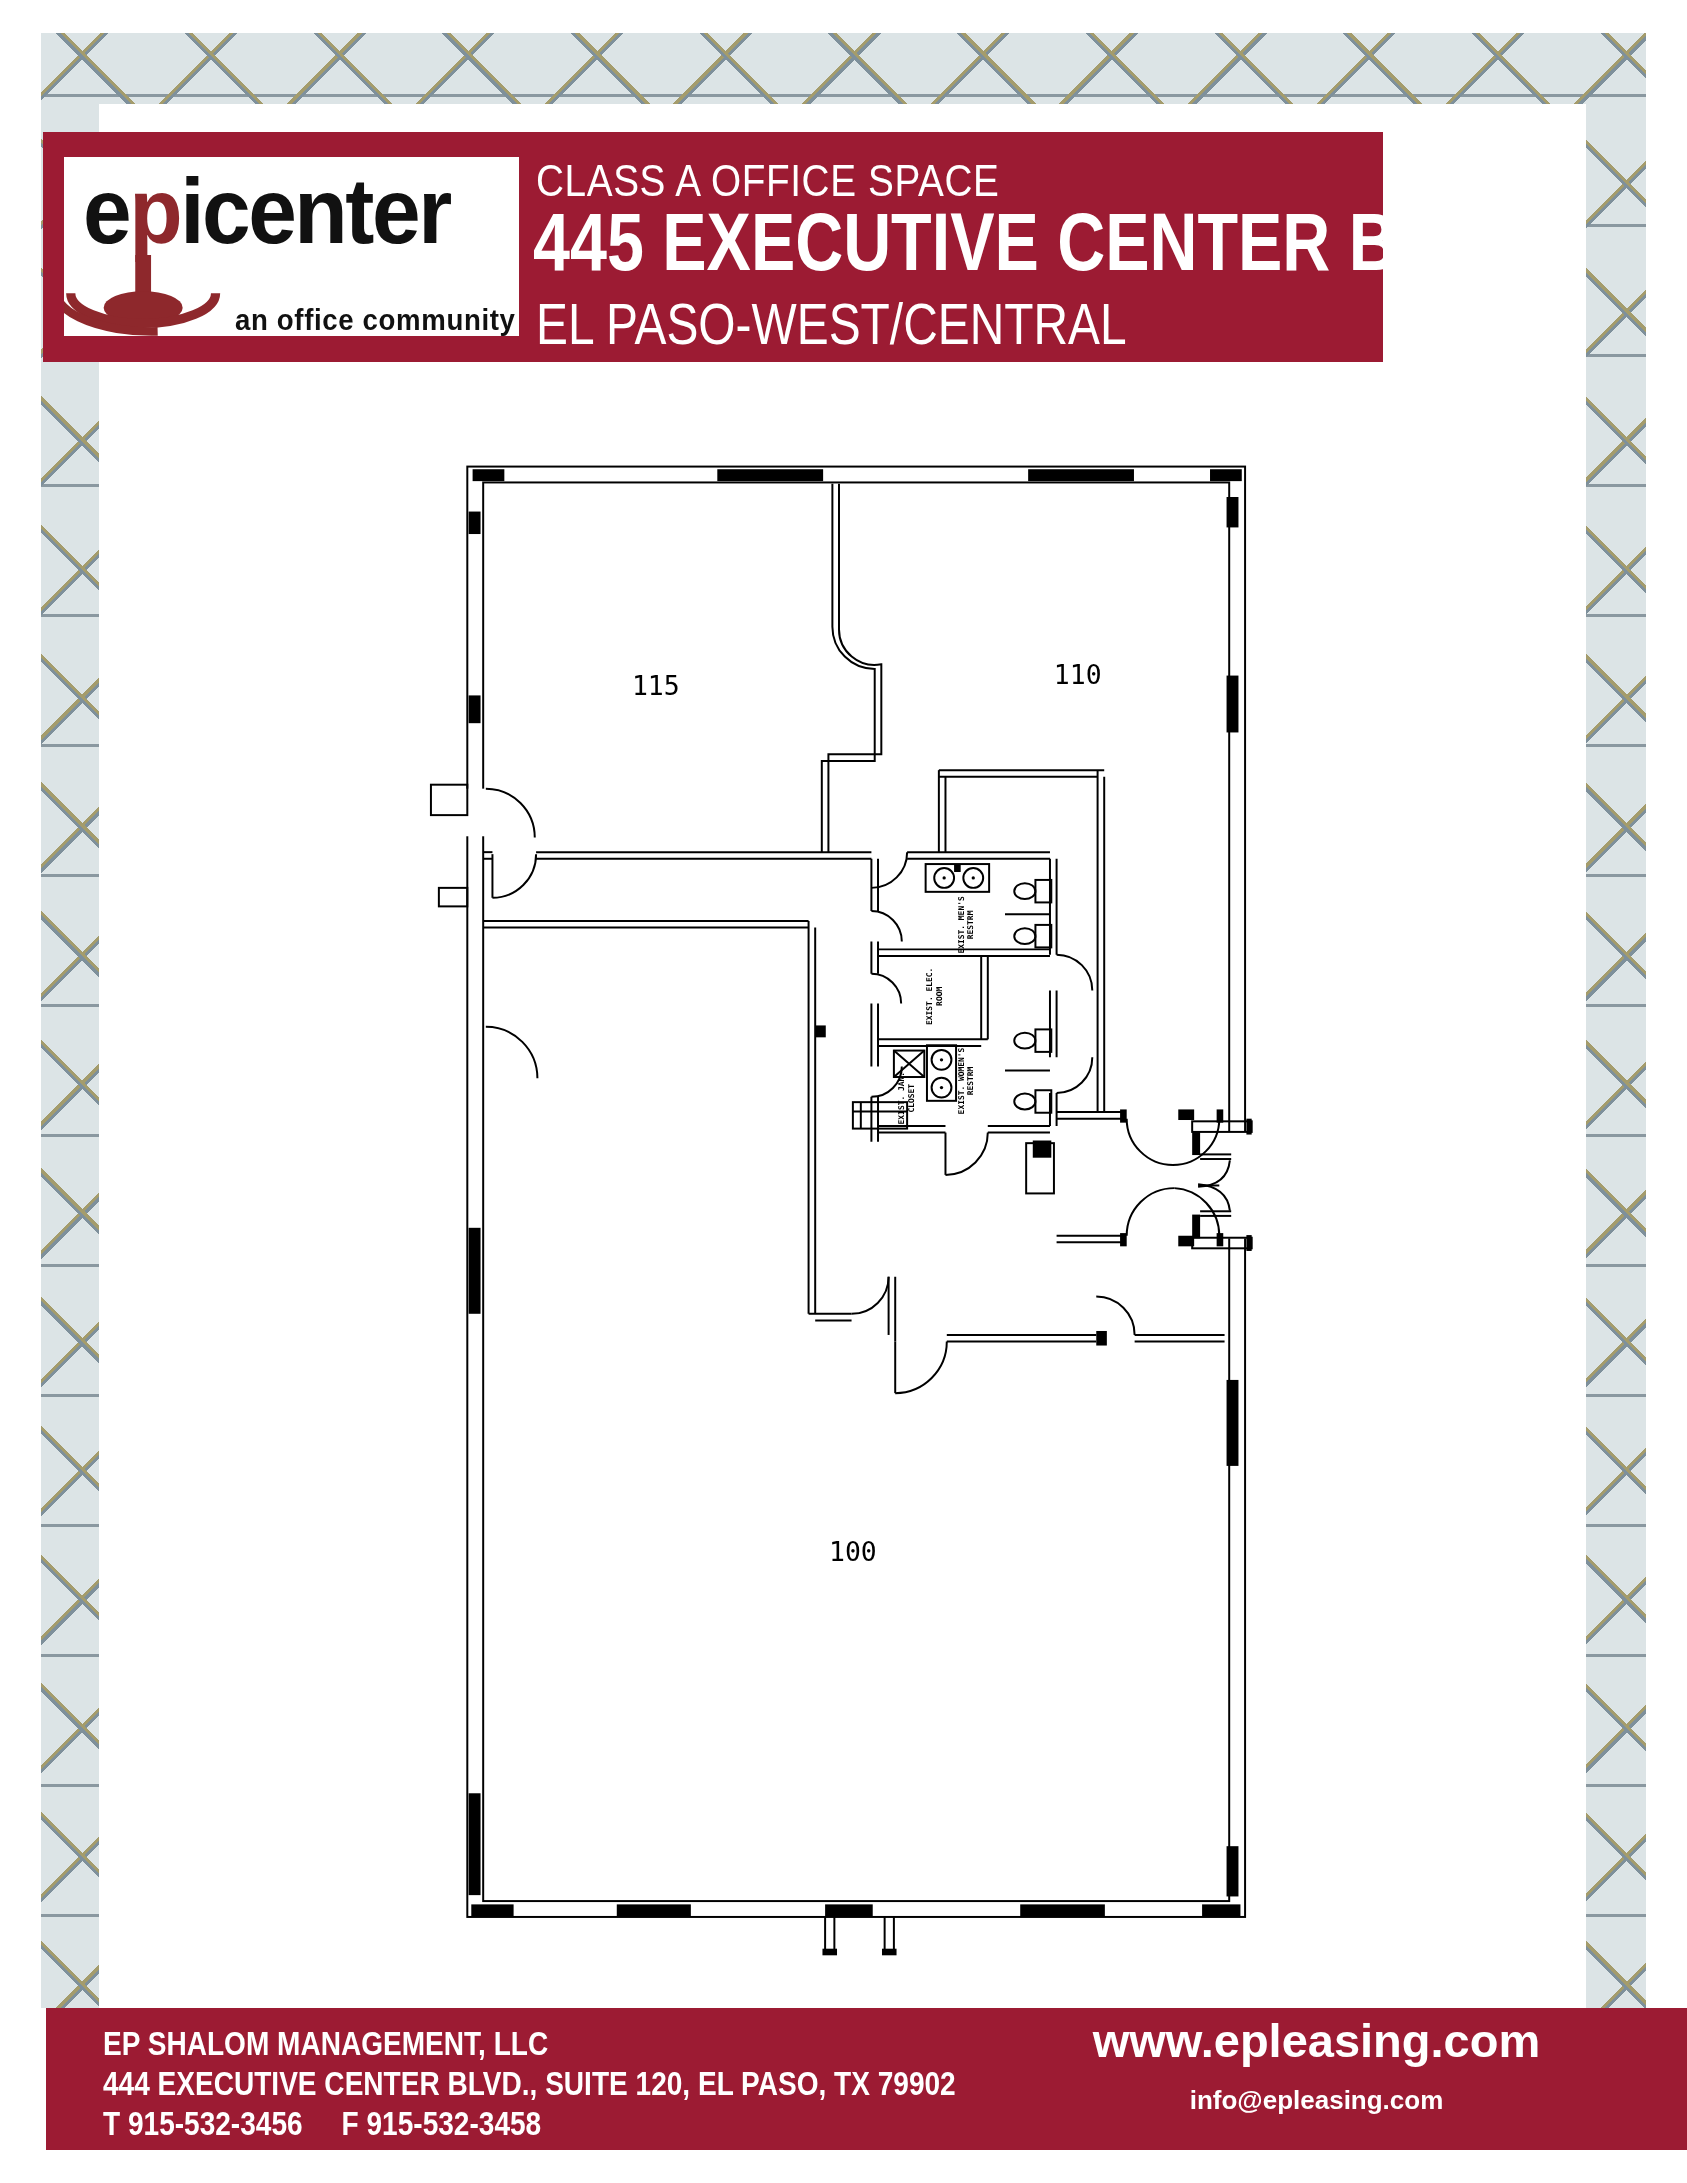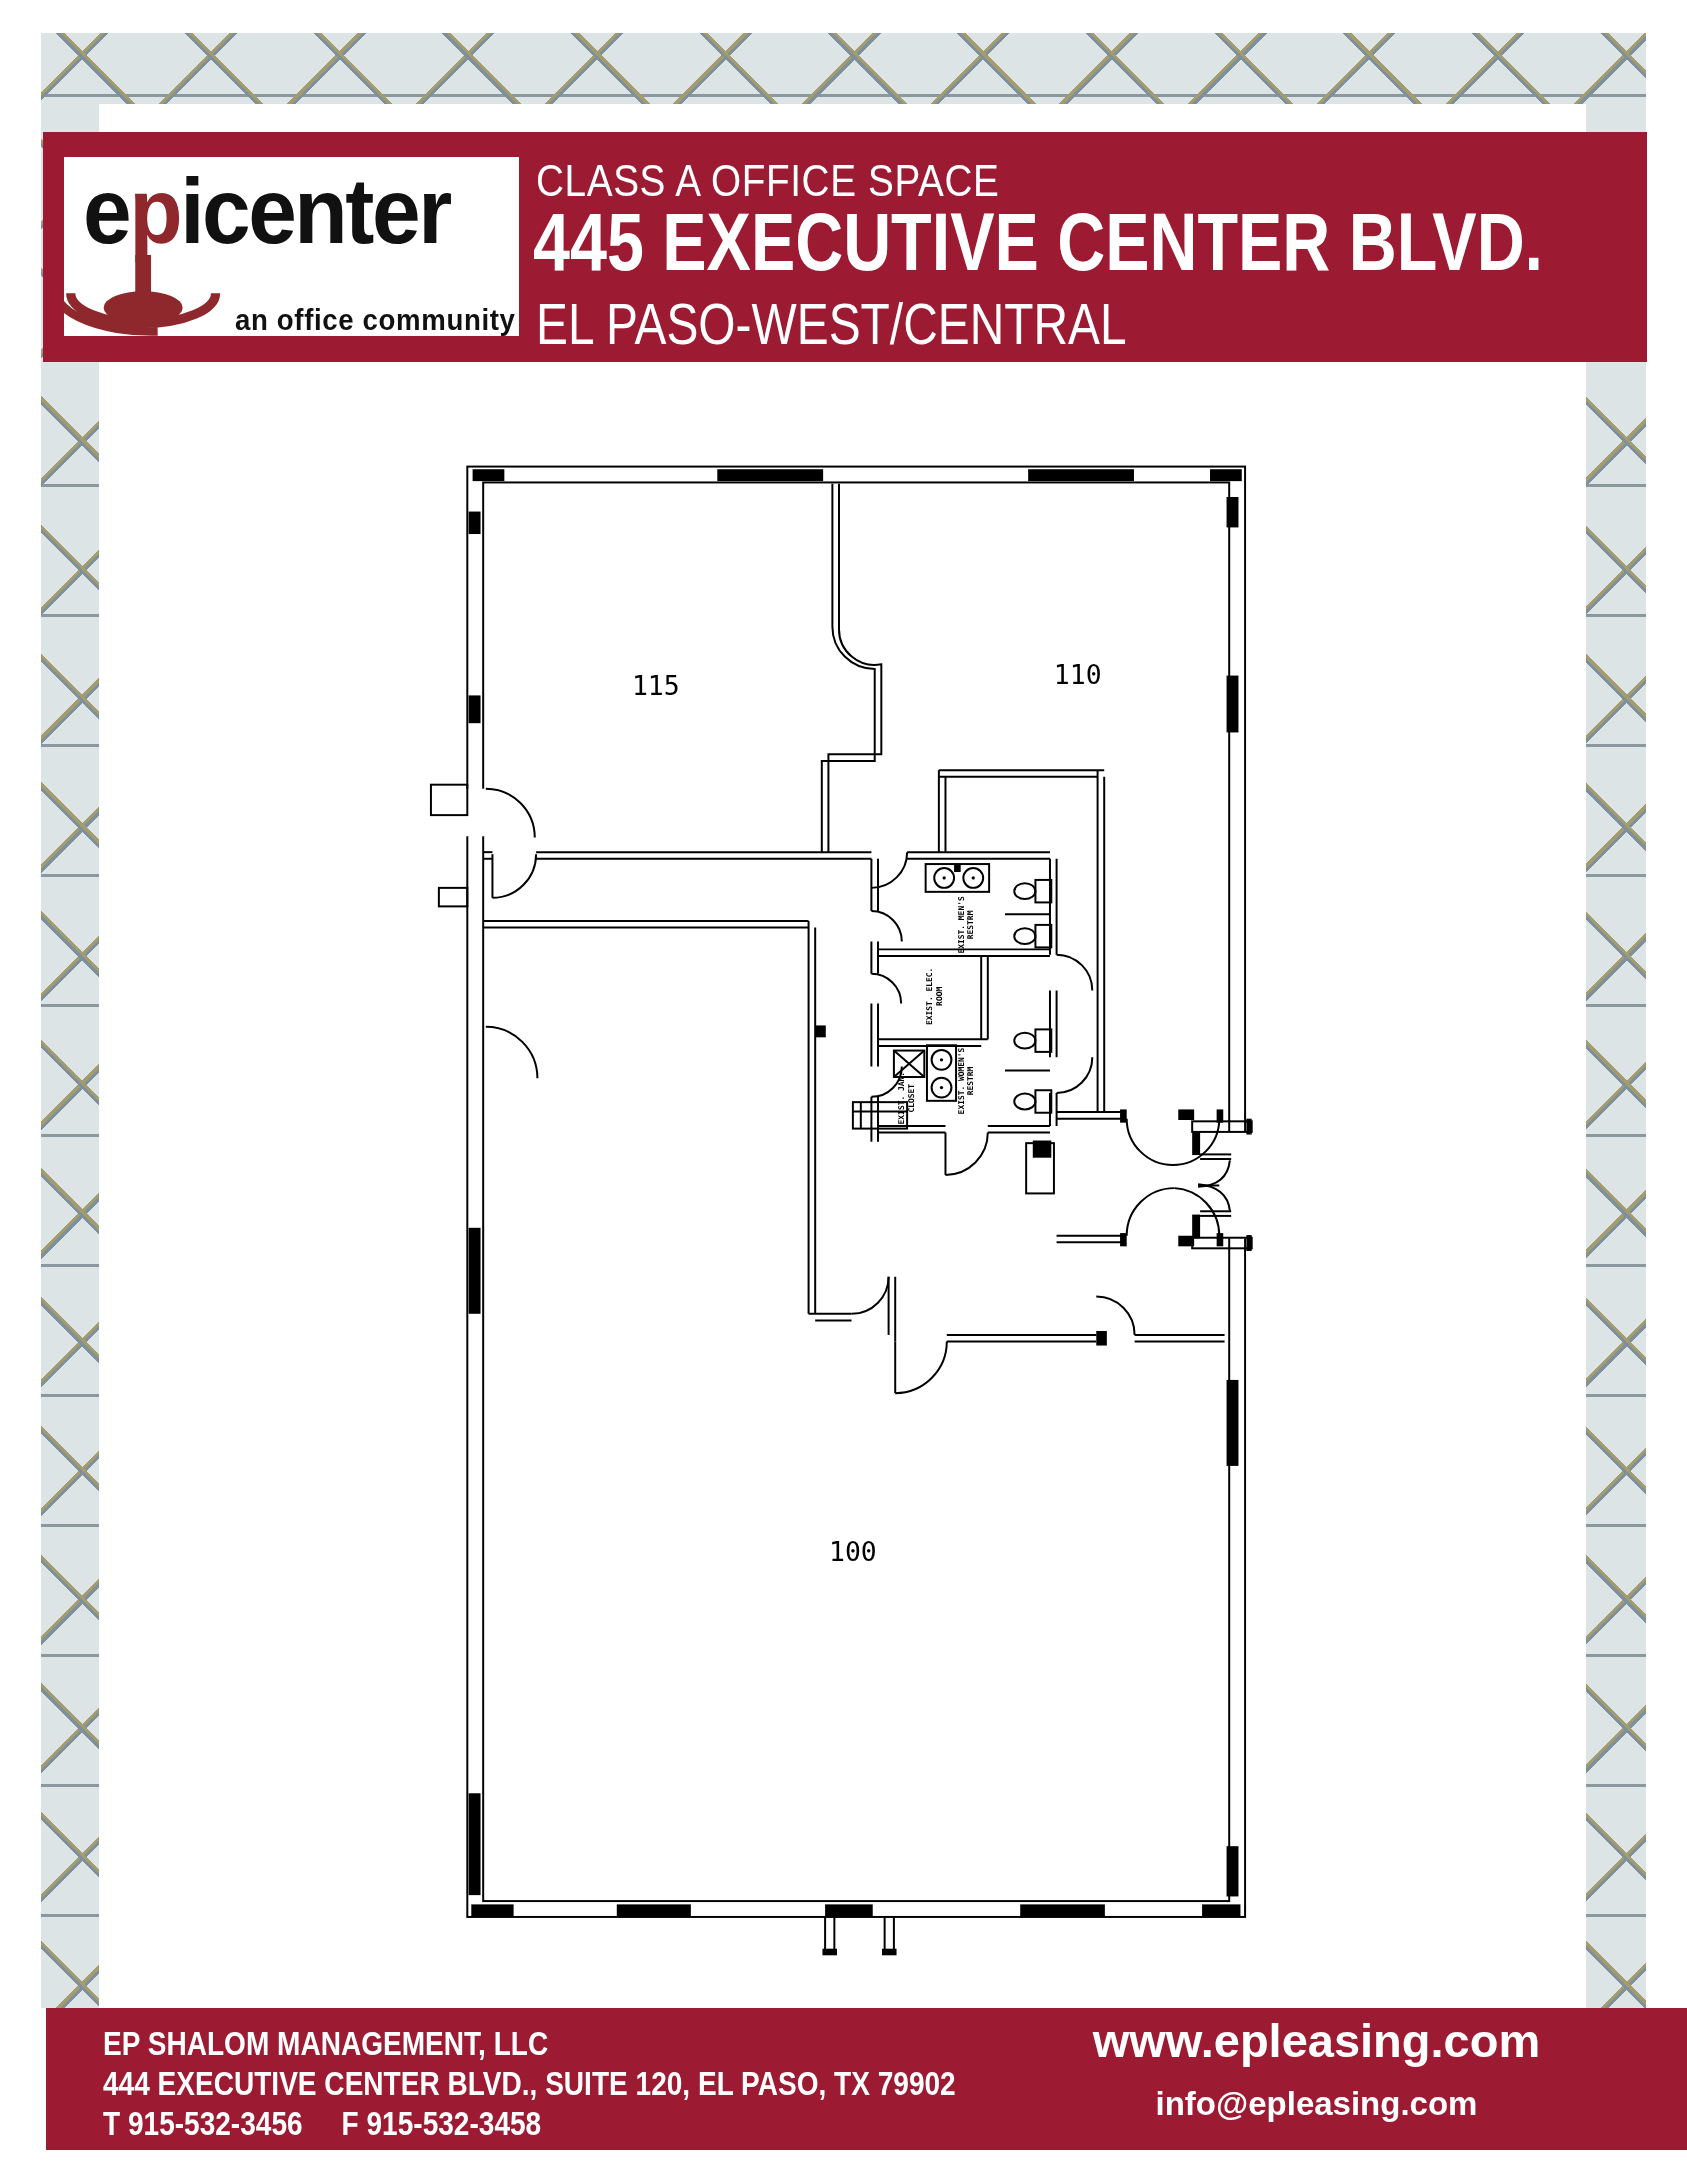--- a/index.html
+++ b/index.html
@@ -8,21 +8,21 @@
   
   .pattern-frame{position:absolute;left:41px;top:33px;width:1605px;height:1975px;
     background-color:#DCE4E6;
     background-image:
       repeating-linear-gradient(45deg, transparent 0px, transparent 42px, #7E909B 42px, #7E909B 45px, #A49C6C 45px, #A49C6C 48px, transparent 48px, transparent 91px),
       repeating-linear-gradient(135deg, transparent 0px, transparent 42px, #A49C6C 42px, #A49C6C 45px, #7E909B 45px, #7E909B 48px, transparent 48px, transparent 91px),
       repeating-linear-gradient(180deg, transparent 0px, transparent 61px, #8A98A0 61px, #8A98A0 64px, transparent 64px, transparent 130px);}
   .sheet{position:absolute;left:99px;top:104px;width:1487px;height:1904px;background:#fff;}
 
   
-  .banner{position:absolute;left:43px;top:132px;width:1604px;height:230px;background:#9C1B33;}
+  .banner{position:absolute;left:43px;top:132px;width:1295px;height:230px;background:#9C1B33;padding-left:45px;}
   .logo-box{position:absolute;left:21px;top:24.5px;width:455px;height:179px;background:#fff;overflow:hidden;}
   .brand{position:absolute;left:18.5px;top:8px;font-weight:bold;font-size:93px;line-height:1;
          letter-spacing:-2.6px;transform:scaleX(.94);transform-origin:0 0;color:#111;white-space:nowrap;}
   .brand .accent{color:#8E282C;}
   .target-svg{position:absolute;left:9.3px;top:98px;overflow:visible;}
   .tagline{position:absolute;left:171px;top:146px;font-weight:bold;font-size:30px;letter-spacing:0.7px;
            transform:scaleX(.92);transform-origin:0 0;color:#111;white-space:nowrap;}
   .banner-text div{position:absolute;color:#fff;white-space:nowrap;transform-origin:0 0;}
   .bt1{left:493px;top:24px;font-size:44px;letter-spacing:0.7px;transform:scaleX(.88);}
   .bt2{left:490px;top:64px;font-size:81px;font-weight:bold;transform:scaleX(.82);}
@@ -34,21 +34,21 @@
   .room-num{font-size:40px;}
   .core-lbl{font-size:12px;font-weight:bold;letter-spacing:0px;}
 
   
   .footer{position:absolute;left:46px;top:2008px;width:1662px;height:142px;background:#9C1B33;color:#fff;}
   .f-left{position:absolute;left:57px;top:16px;}
   .f-left div{font-size:33px;font-weight:bold;line-height:40px;transform:scaleX(.85);
               transform-origin:0 0;white-space:pre;}
   .f-right{position:absolute;left:1019px;top:0;width:503px;text-align:center;}
   .f-web{position:absolute;left:0;top:5.3px;width:503px;font-size:47px;font-weight:bold;white-space:nowrap;}
-  .f-mail{position:absolute;left:0;top:77px;width:503px;font-size:33px;font-weight:bold;white-space:nowrap;}
+  .f-mail{position:absolute;left:0;top:77px;width:503px;font-size:26px;font-weight:bold;white-space:nowrap;}
 </style>
 </head>
 <body>
 
 <div id="page">
 
   <div class="pattern-frame"></div>
   <div class="sheet"></div>
 
   <header class="banner">

